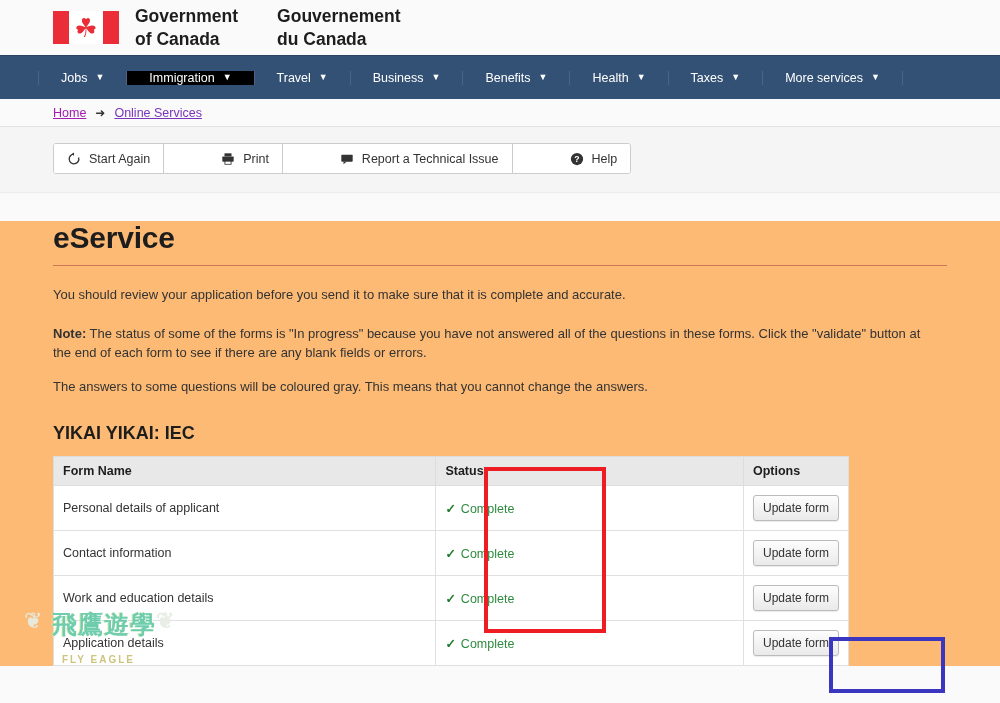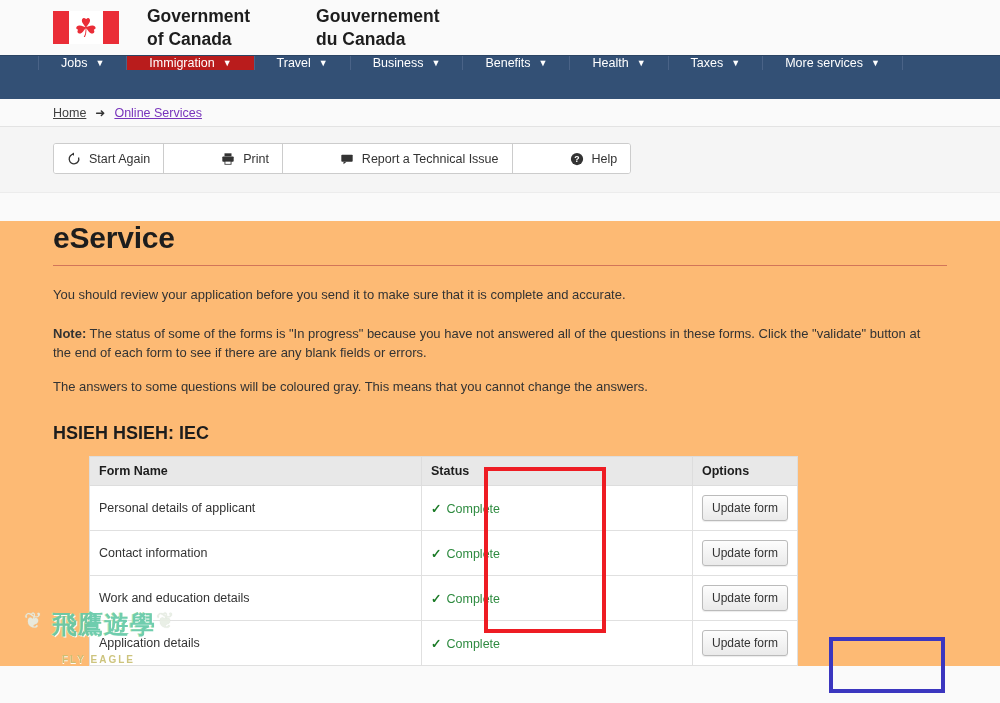--- a/index.html
+++ b/index.html
@@ -41,67 +41,67 @@
   .flag .leaf {
     position: absolute;
     left: 0; right: 0; top: 0; bottom: 0;
     display: flex; align-items: center; justify-content: center;
     color: #ea2d37;
     font-size: 26px;
     line-height: 1;
   }
   .wordmarks {
     display: flex;
-    margin-left: 28px;
-    gap: 66px;
+    margin-left: 16px;
+    gap: 39px;
     align-items: flex-end;
   }
   .wordmark {
     font-size: 17.5px;
     font-weight: bold;
     line-height: 1.28;
     color: #1d1d1d;
     white-space: pre-line;
   }
 
   
   .nav {
     height: 44px;
     background: #335075;
     display: flex;
-    align-items: flex-start;
+    align-items: center;
     padding-left: 38px;
     border-top: 1px solid #2b4463;
   }
   .nav-item {
     display: flex;
     align-items: center;
     gap: 8px;
     padding: 0 22px;
     color: #fff;
     font-size: 12.5px;
     border-right: 1px solid #4a6387;
     white-space: nowrap;
   }
   .nav-item:first-child { border-left: 1px solid #4a6387; }
-  .nav-item.active { background: #b91c1c; }
+  .nav-item.active { background: #000000; }
   .caret { font-size: 9px; line-height: 1; }
 
   
   .breadcrumb-bar {
     height: 28px;
     background: #fafafa;
     display: flex;
     align-items: center;
     padding-left: 53px;
     gap: 9px;
     font-size: 12.5px;
     border-bottom: 1px solid #e3e3e3;
   }
-  .crumb-home { color: #404040; text-decoration: underline; }
+  .crumb-home { color: #a21caf; text-decoration: underline; }
   .crumb-arrow { color: #333; font-size: 12px; }
   .crumb-link { color: #7834bc; text-decoration: underline; }
 
   
   .toolbar-band {
     background: #f5f5f5;
     padding: 16px 0 18px 53px;
     border-bottom: 1px solid #ececec;
   }
   .toolbar {
@@ -158,25 +158,24 @@
 
   h2.applicant {
     font-size: 18px;
     font-weight: bold;
     color: #1d1d1d;
     margin: 27px 0 12px 0;
   }
 
   
   table.forms {
-    width: 709px;
+    width: 796px;
     border-collapse: collapse;
     background: #fff;
     font-size: 12.5px;
-    margin-left: 36px;
   }
   table.forms th {
     background: #e8e8e8;
     text-align: left;
     font-weight: bold;
     color: #1d1d1d;
     padding: 7px 9px;
     border: 1px solid #ddd;
     font-size: 12.5px;
   }
@@ -363,21 +362,21 @@
 </div>
 
 <div class="main">
   <h1 class="page-title">eService</h1>
   <div class="title-rule"></div>
 
   <p class="body-text gap">You should review your application before you send it to make sure that it is complete and accurate.</p>
   <p class="body-text gap"><span class="b">Note:</span><span> The status of some of the forms is "In progress" because you have not answered all of the questions in these forms. Click the "validate" button at the end of each form to see if there are any blank fields or errors.</span></p>
   <p class="body-text">The answers to some questions will be coloured gray. This means that you cannot change the answers.</p>
 
-  <h2 class="applicant">HSIEH HSIEH: IEC</h2>
+  <h2 class="applicant">YIKAI YIKAI: IEC</h2>
 
   <table class="forms">
     <thead>
       <tr>
         <th class="col-name">Form Name</th>
         <th class="col-status">Status</th>
         <th class="col-options">Options</th>
       </tr>
     </thead>
     <tbody>

